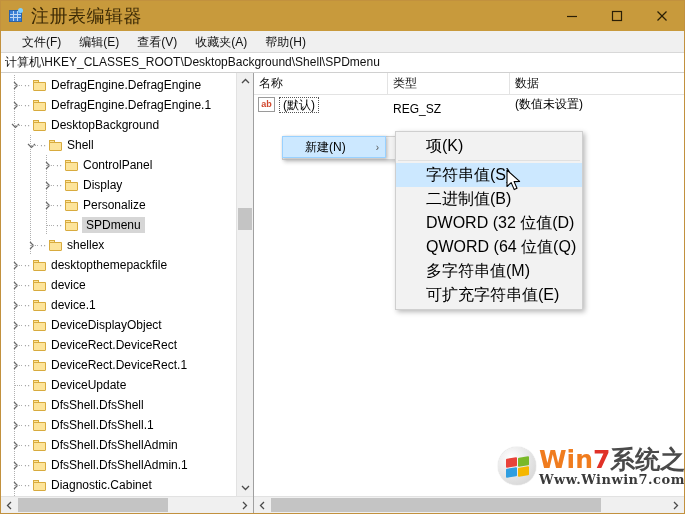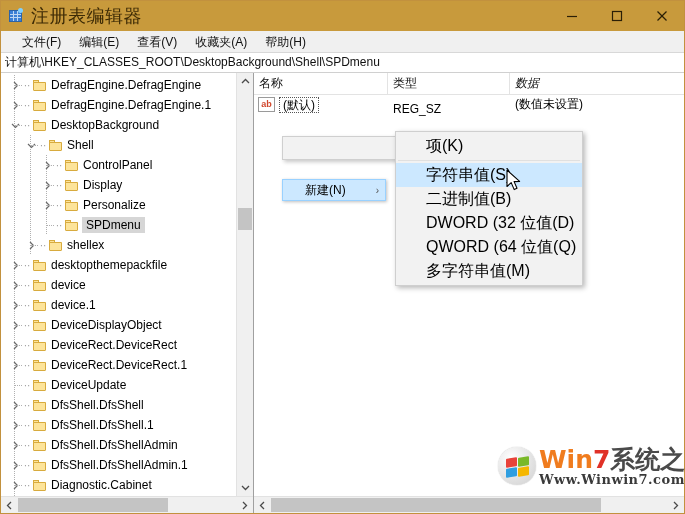--- a/index.html
+++ b/index.html
@@ -208,21 +208,21 @@
     border-bottom:1px solid #e3e3e3;
   }
   .col-head {
     font-size:12px; color:#111; line-height:20px;
     padding-left:5px; box-sizing:border-box;
     border-right:1px solid #e3e3e3;
     white-space:nowrap; overflow:hidden;
   }
   #col-name { width:134px; flex:0 0 134px; }
   #col-type { width:122px; flex:0 0 122px; }
-  #col-data { flex:1 1 auto; border-right:0;font-style:italic; }
+  #col-data { flex:1 1 auto; border-right:0; }
 
   #list-body { flex:1 1 auto; position:relative; overflow:hidden; background:#ffffff; }
   .list-row { height:19px; display:flex; align-items:center; font-size:12px; color:#000; }
   .lr-name { width:134px; flex:0 0 134px; display:flex; align-items:center; padding-left:4px; box-sizing:border-box; }
   .lr-type { width:122px; flex:0 0 122px; padding-left:5px; box-sizing:border-box;margin-top:8px; }
   .lr-data { flex:1 1 auto; padding-left:5px; box-sizing:border-box; }
   .ab-icon {
     width:15px; height:13px; flex:0 0 15px; margin-right:4px;
     border:1px solid #9a9a9a; background:#ffffff;
     display:flex; align-items:center; justify-content:center;
@@ -237,21 +237,20 @@
   #menu-parent {
     position:absolute; left:281px; top:135px;
     width:104px; height:22px;
     background:#cce8ff; border:1px solid #99d1ff;
     box-sizing:border-box;
     display:flex; align-items:center; justify-content:space-between;
     font-size:12px; color:#000;
     padding:0 6px 0 22px;
     box-shadow:1px 1px 3px rgba(0,0,0,0.25);
     z-index:40;
-    margin-top:43px;
   }
   #menu-parent .sub-arrow { color:#555; font-size:10px; }
 
   #menu-parent-panel {
     position:absolute; left:281px; top:135px;
     width:115px; height:24px;
     background:#f2f2f2; border:1px solid #cfcfcf;
     box-sizing:border-box; z-index:38;
     box-shadow:2px 2px 4px rgba(0,0,0,0.22);
   }
@@ -838,20 +837,23 @@
       </div>
       <div class="sm-item">
         <span>DWORD (32 位值(D)</span>
       </div>
       <div class="sm-item">
         <span>QWORD (64 位值(Q)</span>
       </div>
       <div class="sm-item">
         <span>多字符串值(M)</span>
       </div>
+      <div class="sm-item">
+        <span>可扩充字符串值(E)</span>
+      </div>
     </div>
 
   <div id="cursor">
     <svg width="17" height="24" viewBox="0 0 17 24">
       <polygon points="1,1 1,17.5 5.2,13.6 8.2,20.6 11,19.3 8.1,12.6 13.6,12.4" fill="#ffffff" stroke="#000000" stroke-width="1.1" stroke-linejoin="round"></polygon>
     </svg>
   </div>
 
 </div>
 

